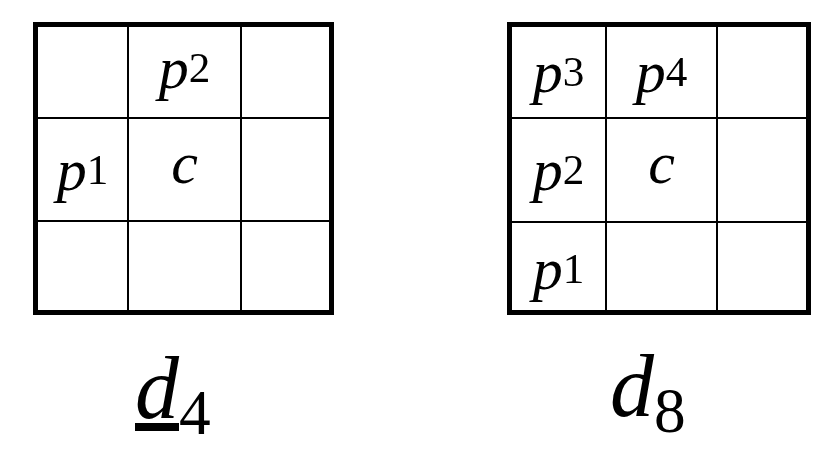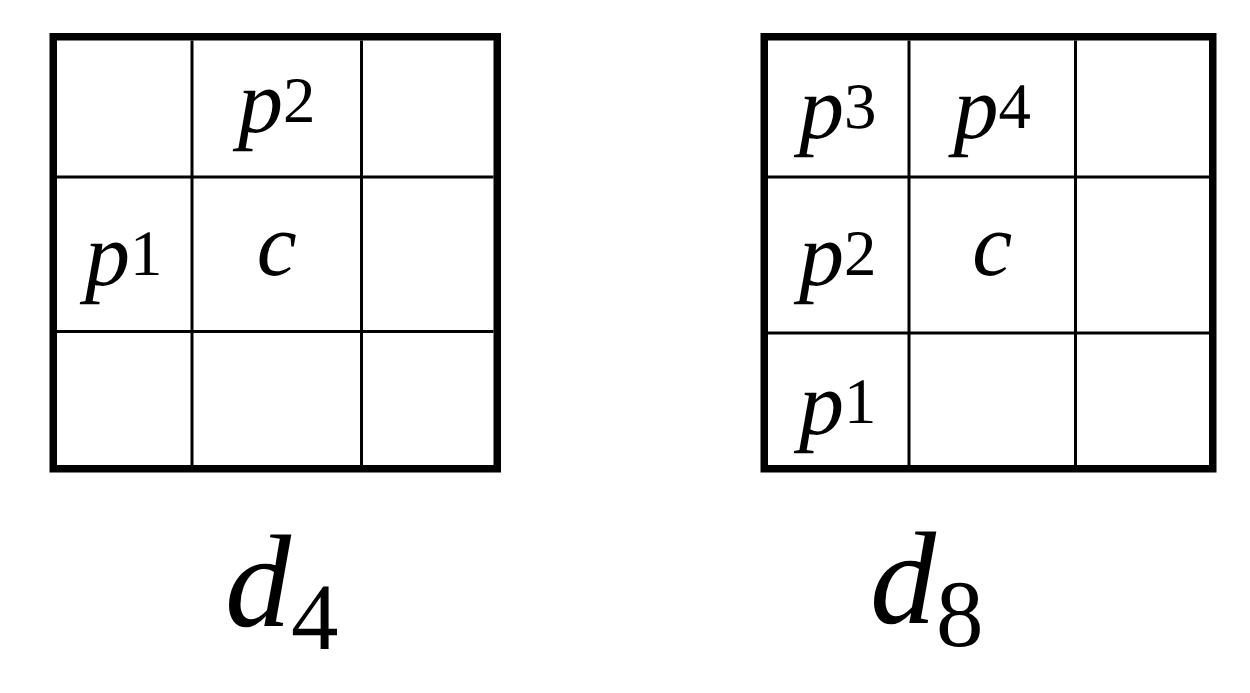--- a/index.html
+++ b/index.html
@@ -27,21 +27,21 @@
       <sub>2</sub>
   </div>
   <div class="cell" style="left:0; top:92px; width:89px; height:101px;">
     <span>p</span>
       <sub>1</sub>
   </div>
   <div class="cell" style="left:91px; top:92px; width:111px; height:101px; padding-bottom:14px; box-sizing:border-box;">
     <span>c</span>
   </div>
 </div>
-<div class="label" style="left:150px; top:345px;">
+<div class="label" style="left:135px; top:345px;text-decoration:underline;">
   <span>d</span><sub>4</sub>
 </div>
 
 <div class="grid" style="left:507px; top:22px; width:304px; height:293px;">
   <div class="vline" style="left:93px;"></div>
   <div class="vline" style="left:204px;"></div>
   <div class="hline" style="top:90px;"></div>
   <div class="hline" style="top:194px;"></div>
 
   <div class="cell" style="left:0; top:0; width:93px; height:90px;">
@@ -57,15 +57,15 @@
       <sub>2</sub>
   </div>
   <div class="cell" style="left:95px; top:92px; width:109px; height:102px; padding-bottom:14px; box-sizing:border-box;">
     <span>c</span>
   </div>
   <div class="cell" style="left:0; top:196px; width:93px; height:92px;">
     <span>p</span>
       <sub>1</sub>
   </div>
 </div>
-<div class="label" style="left:580px; top:343px;">
+<div class="label" style="left:610px; top:343px;">
   <span>d</span><sub>8</sub>
 </div>
 
 </body></html>

